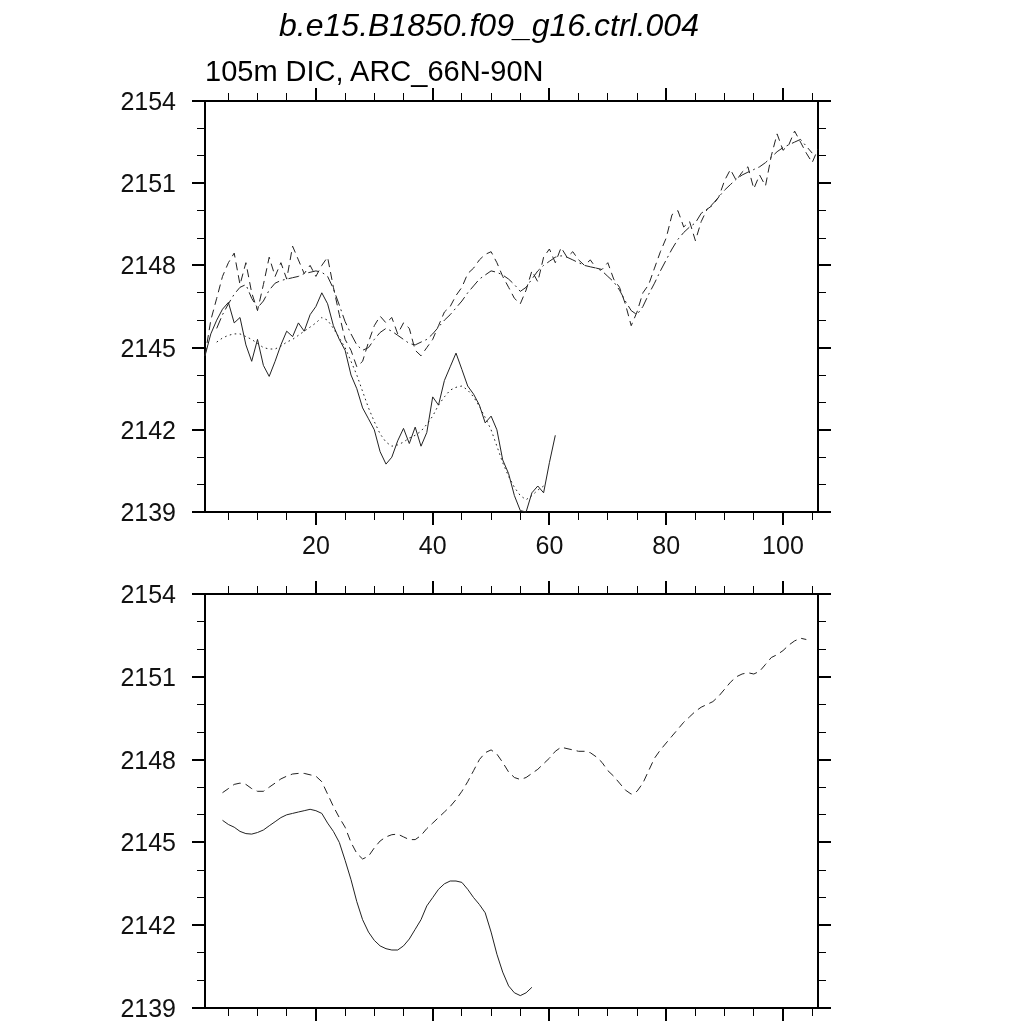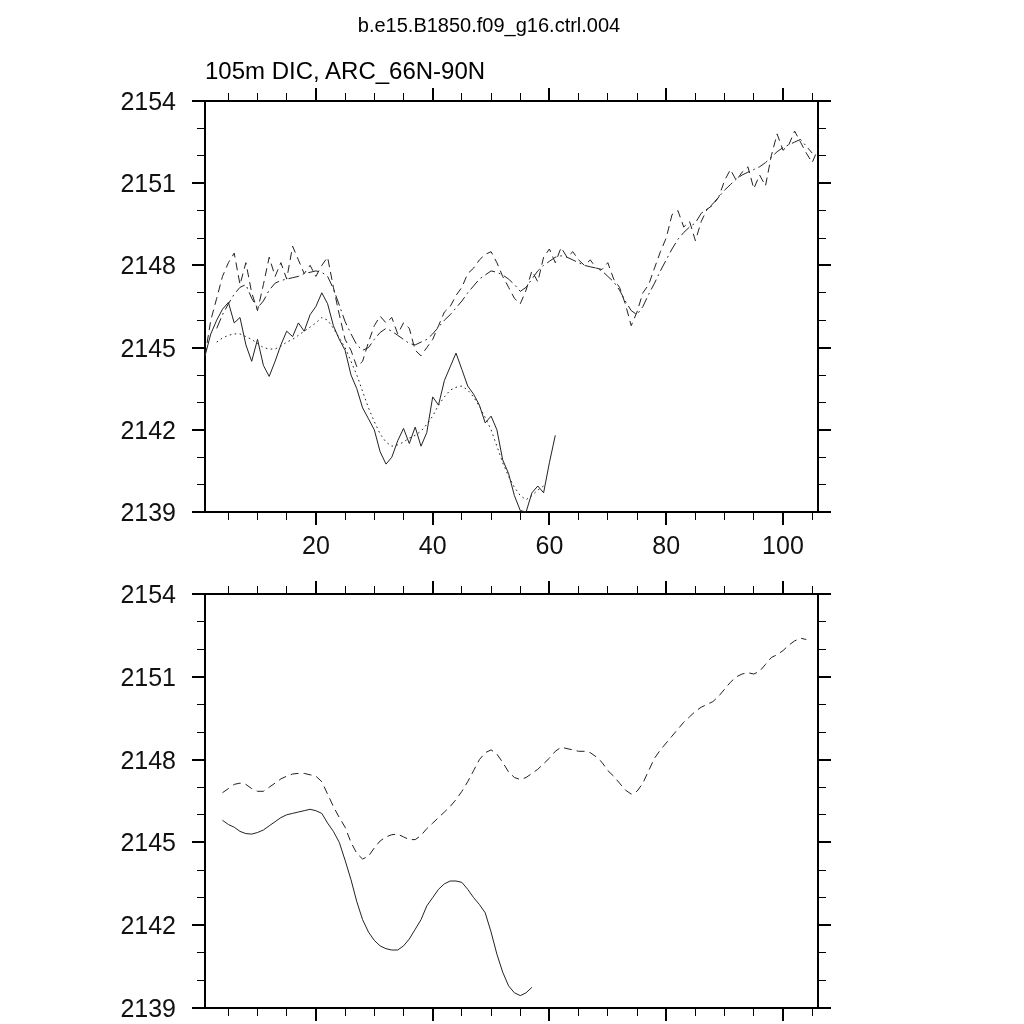--- a/index.html
+++ b/index.html
@@ -2,24 +2,24 @@
 <html><head>
 <meta charset="utf-8">
 <style>
   html,body{margin:0;padding:0;background:#fff;}
   .canvas{
     position:relative;width:1024px;height:1024px;background:#ffffff;
     overflow:hidden;font-family:"Liberation Sans","DejaVu Sans",sans-serif;color:#000;
   }
   .main-title{
     position:absolute;top:8px;left:0;width:978px;text-align:center;
-    font-size:20px;line-height:34px;white-space:nowrap;
+    font-size:32px;line-height:34px;white-space:nowrap;font-style:italic;
   }
   .sub-left{
-    position:absolute;top:58px;left:205px;font-size:24px;line-height:26px;white-space:nowrap;
+    position:absolute;top:58px;left:205px;font-size:29px;line-height:26px;white-space:nowrap;
   }
   .sub-right{
     position:absolute;top:58px;left:518px;width:300px;text-align:right;
     font-size:25px;line-height:26px;white-space:nowrap;
   }
   svg.plot{position:absolute;left:0;top:0;}
   svg.plot text{
     font-family:"Liberation Sans","DejaVu Sans",sans-serif;
     font-size:25px;fill:#111;
   }

